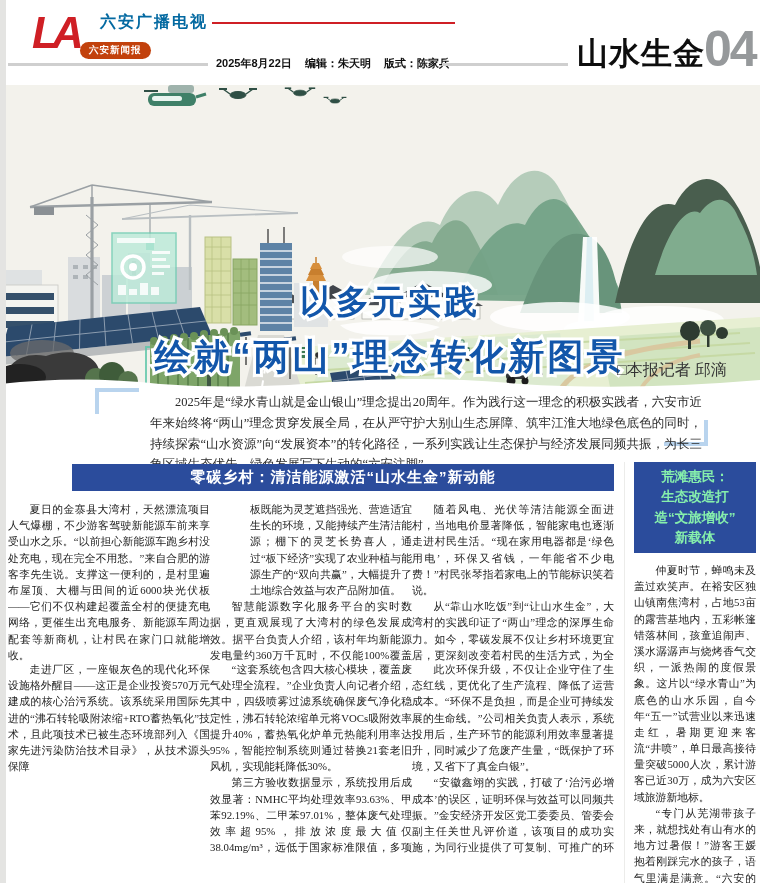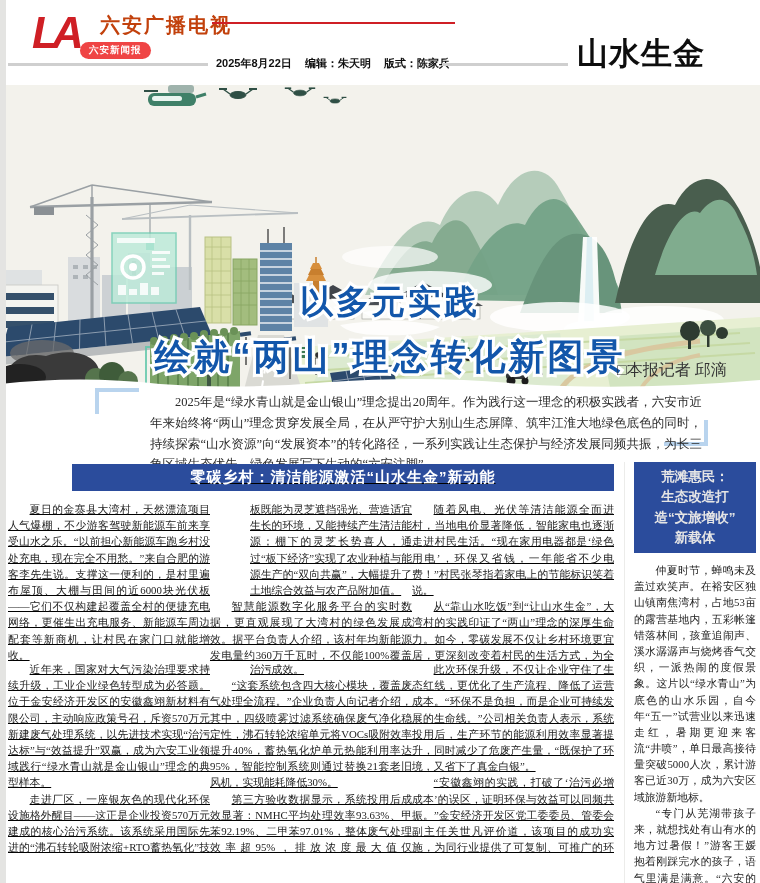--- a/index.html
+++ b/index.html
@@ -5,24 +5,24 @@
   * { margin:0; padding:0; box-sizing:border-box; }
   html,body { width:760px; height:883px; overflow:hidden; background:#fff;
     font-family:"Liberation Sans", sans-serif; }
   .page { position:relative; width:760px; height:883px; background:#fff; }
 
   
   .masthead { position:relative; height:110px;padding-left:27px; }
   .edge-strip { position:absolute; left:0; top:0; width:6px; height:883px; background:#e4e4e2; z-index:5;}
   .logo-mono { position:absolute; left:32px; top:8px; font-weight:900; font-size:44px;
     color:#cf1f25; letter-spacing:-7px; font-family:"Liberation Sans", sans-serif; font-style:italic;}
-  .logo-name { position:absolute; left:100px; top:12px; font-size:20px; font-weight:bold;
-    color:#c2410c; font-family:"Liberation Serif", serif; letter-spacing:2px;}
+  .logo-name { position:absolute; left:100px; top:12px; font-size:16px; font-weight:bold;
+    color:#0369a1; font-family:"Liberation Serif", serif; letter-spacing:2px;}
   .logo-line { position:absolute; left:212px; top:22px; width:243px; height:2px; background:#cf1f25;}
-  .logo-badge { position:absolute; left:80px; top:42px; background:#ef4444; color:#fff;
+  .logo-badge { position:absolute; left:80px; top:42px; background:#c2410c; color:#fff;
     font-size:9.5px; font-weight:bold; padding:2px 9px; border-radius:9px; letter-spacing:1px;}
   .rule-left  { position:absolute; left:8px;  top:63px; width:200px; height:3px; background:#cfcfcf;}
   .rule-right { position:absolute; left:442px; top:63px; width:126px; height:3px; background:#cfcfcf;}
   .dateline { position:absolute; left:216px; top:56px; font-size:11px; font-weight:bold; color:#111;
     white-space:nowrap;}
   .dateline span { margin-right:10px; }
   .section-name { position:absolute; left:577px; top:33px; font-size:31px; font-weight:900; color:#0d0d0d;
     letter-spacing:1px;}
   .page-num { position:absolute; left:704px; top:20px; font-size:50px; font-weight:900; color:#96999b;
     letter-spacing:-2px;}
@@ -46,34 +46,34 @@
   .intro-corner-tl { position:absolute; left:95px; top:0; width:44px; height:26px;
     border-left:4px solid #b9d4ee; border-top:4px solid #b9d4ee;}
   .intro-corner-br { position:absolute; right:52px; top:32px; width:44px; height:26px;
     border-right:4px solid #b9d4ee; border-bottom:4px solid #b9d4ee;}
   .intro-text { position:absolute; left:150px; top:4px; width:552px; font-size:12.5px;
     line-height:1.66; color:#2b2b2b; text-align:justify; text-indent:2em;
     font-family:"Liberation Serif", serif;}
 
   
   .content { position:absolute; left:8px; top:462px; width:748px; height:421px; display:flex; gap:10px;}
-  .main-col { width:606px; flex:none;text-decoration:underline; }
+  .main-col { width:606px; flex:none; }
   .banner { background:#2b4c9c; color:#fff; font-weight:bold; font-size:15px; text-align:center;
     letter-spacing:1px; padding:4px 6px; }
   .banner1 { margin:2px 0 10px 64px; }
   .banner2 { margin:14px 0 10px 98px; }
   .cols { display:flex; overflow:hidden; }
   .cols-a { height:160px; }
   .cols-b { height:192px; }
   .col { flex:1; min-width:0; }
   .col p, .side-text p { font-size:10.8px; line-height:1.5; text-align:justify; color:#1c1c1c;
     text-indent:2em; font-family:"Liberation Serif", serif;}
   .col p.cont, .side-text p.cont { text-indent:0;margin-left:40px; }
   .sidebar { flex:1; min-width:0; border-left:1px solid #ececea; padding-left:9px;}
-  .side-banner { background:#2b4c9c; color:#e5e5e5; font-weight:bold; font-size:13.5px; text-align:center;
+  .side-banner { background:#2b4c9c; color:#86efac; font-weight:bold; font-size:13.5px; text-align:center;
     line-height:1.5; padding:5px 14px; }
   .side-banner span { display:block; }
   .side-text { margin-top:9px; height:352px; overflow:hidden; }
 </style>
 </head>
 <body>
 
 <div class="page">
   <div class="edge-strip"></div>
 
@@ -83,20 +83,21 @@
     <div class="logo-line"></div>
     <div class="logo-badge">六安新闻报</div>
     <div class="rule-left"></div>
     <div class="dateline">
       <span>2025年8月22日</span>
       <span>编辑：朱天明</span>
       <span>版式：陈家兵</span>
     </div>
     <div class="rule-right"></div>
     <div class="section-name">山水生金</div>
+    <div class="page-num">04</div>
   </div>
 
   <div class="hero">
     <svg width="760" height="305" viewBox="0 0 760 305">
       <rect x="0" y="0" width="760" height="305" fill="#f3f2ec"></rect>
 
       <g>
         <path d="M365 210 C390 160 415 125 440 140 C455 105 480 95 498 120 C515 80 545 75 560 105 C578 135 592 170 602 210 Z" fill="#a9c6b1" opacity="0.85"></path>
         <path d="M380 205 C398 172 416 150 432 158 C444 132 462 128 472 148 C484 170 492 188 498 210 Z" fill="#7fa78c" opacity="0.9"></path>
         <path d="M455 215 C475 165 500 130 525 140 C540 110 560 105 575 130 C595 160 615 190 625 218 Z" fill="#74a287" opacity="0.95"></path>
@@ -383,25 +384,23 @@
           <p>智慧能源数字化服务平台的实时数据，更直观展现了大湾村的绿色发展成效。据平台负责人介绍，该村年均新能源发电量约360万千瓦时，不仅能100%覆盖全村53万千瓦时的年用电量，富余电量还可并网出售给国家电网。仅2025年上半年，这笔“卖电收入”就为村集体带来56万元额外收益。</p>
         </div>
         <div class="col">
           <p>随着风电、光伏等清洁能源全面进村，当地电价显著降低，智能家电也逐渐走进村民生活。“现在家用电器都是‘绿色用电’，环保又省钱，一年能省不少电费！”村民张琴指着家电上的节能标识笑着说。</p>
           <p>从“靠山水吃饭”到“让山水生金”，大湾村的实践印证了“两山”理念的深厚生命力。如今，零碳发展不仅让乡村环境更宜居，更深刻改变着村民的生活方式，为全面推进乡村振兴、建设中国式现代化注入了强劲的绿色动能。</p>
         </div>
       </div>
 
       <div class="cols cols-b">
         <div class="col">
-          <p>近年来，国家对大气污染治理要求持续升级，工业企业绿色转型成为必答题。位于金安经济开发区的安徽鑫翊新材料有限公司，主动响应政策号召，斥资570万元新建废气处理系统，以先进技术实现“治污达标”与“效益提升”双赢，成为六安工业领域践行“绿水青山就是金山银山”理念的典型样本。</p>
           <p>走进厂区，一座银灰色的现代化环保设施格外醒目——这正是企业投资570万元建成的核心治污系统。该系统采用国际先进的“沸石转轮吸附浓缩+RTO蓄热氧化”技术，且此项技术已被生态环境部列入《国家先进污染防治技术目录》，从技术源头保障</p>
         </div>
         <div class="col">
-          <p class="cont">治污成效。</p>
           <p>“这套系统包含四大核心模块，覆盖废气处理全流程。”企业负责人向记者介绍，其中，四级喷雾过滤系统确保废气净化稳定性，沸石转轮浓缩单元将VOCs吸附效率提升40%，蓄热氧化炉单元热能利用率达95%，智能控制系统则通过替换21套老旧风机，实现能耗降低30%。</p>
           <p>第三方验收数据显示，系统投用后成效显著：NMHC平均处理效率93.63%、甲苯92.19%、二甲苯97.01%，整体废气处理效率超95%，排放浓度最大值仅38.04mg/m³，远低于国家标准限值，多项环保指标达到行业领先水平。</p>
         </div>
         <div class="col">
           <p>此次环保升级，不仅让企业守住了生态红线，更优化了生产流程、降低了运营成本。“环保不是负担，而是企业可持续发展的生命线。”公司相关负责人表示，系统投用后，生产环节的能源利用效率显著提升，同时减少了危废产生量，“既保护了环境，又省下了真金白银”。</p>
           <p>“安徽鑫翊的实践，打破了‘治污必增成本’的误区，证明环保与效益可以同频共振。”金安经济开发区党工委委员、管委会副主任关世凡评价道，该项目的成功实施，为同行业提供了可复制、可推广的环保升级方案。</p>
         </div>
       </div>
     </div>
 

